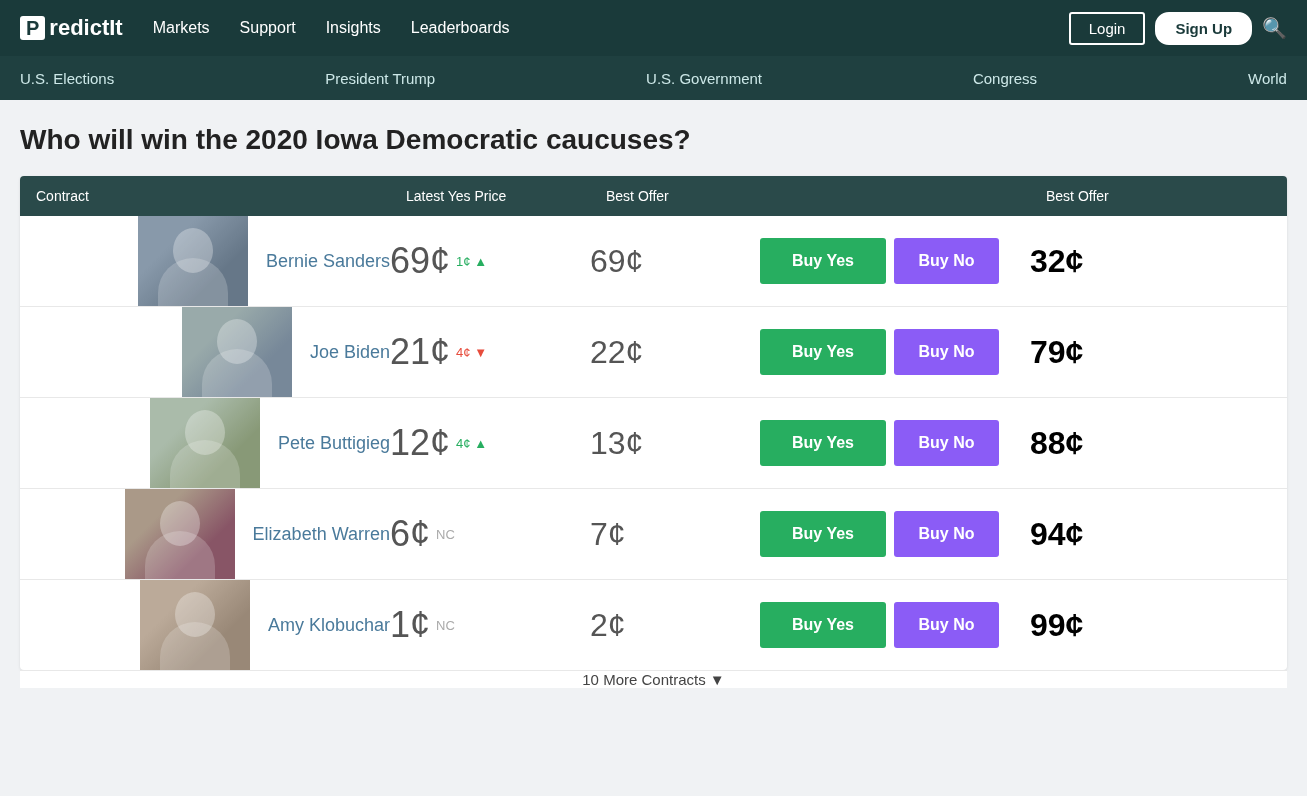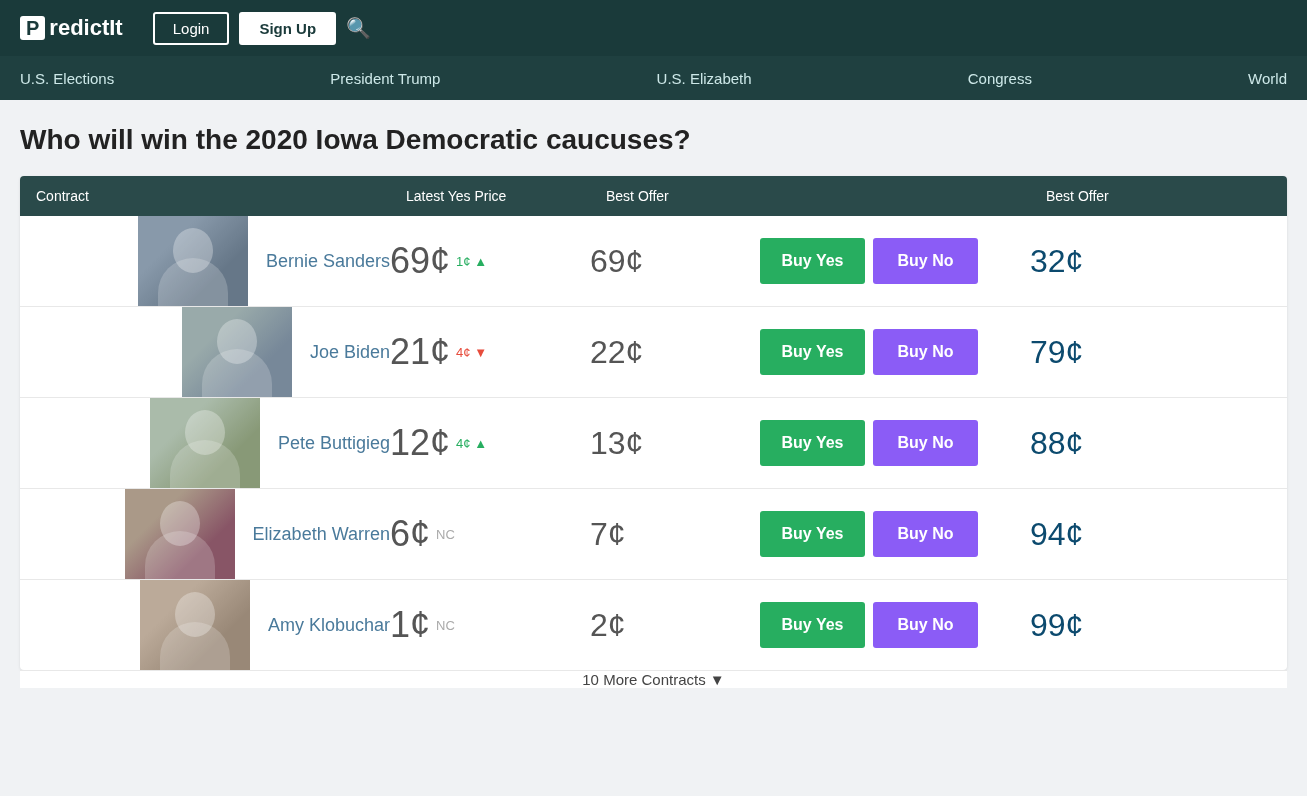--- a/index.html
+++ b/index.html
@@ -57,21 +57,21 @@
       cursor: pointer;
       border-radius: 3px;
     }
     .btn-signup {
       background: white;
       border: 2px solid white;
       color: #1a3a3a;
       padding: 6px 18px;
       font-size: 15px;
       cursor: pointer;
-      border-radius: 3px;
+      border-radius: 14px;
       font-weight: bold;
     }
     .search-icon-btn {
       background: none;
       border: none;
       cursor: pointer;
       color: white;
       font-size: 20px;
     }
 
@@ -191,21 +191,21 @@
     .buy-buttons {
       padding: 16px 10px;
       display: flex;
       gap: 8px;
       align-items: center;
     }
     .btn-buy-yes {
       background: #27ae60;
       color: white;
       border: none;
-      padding: 14px 11px;
+      padding: 14px 32px;
       font-size: 16px;
       font-weight: bold;
       cursor: pointer;
       border-radius: 3px;
       min-width: 105px;
       text-align: center;
     }
     .btn-buy-no {
       background: #8b5cf6;
       color: white;
@@ -213,22 +213,22 @@
       padding: 14px 22px;
       font-size: 16px;
       font-weight: bold;
       cursor: pointer;
       border-radius: 3px;
       min-width: 105px;
     }
 
     .no-price {
       font-size: 32px;
-      color: #0c4a6e;
-      font-weight: 400;
+      color: #000000;
+      font-weight: 700;
       padding: 16px;
       margin-left: 6px;
     }
 
     
     .more-contracts {
       background: white;
       text-align: center;
       padding: 0;
       font-size: 15px;
@@ -276,32 +276,38 @@
     }
   </style>
 </head>
 <body>
 
 <nav class="top-nav">
   <div class="logo">
     <span class="logo-box">P</span>
     <span class="logo-text">redictIt</span>
   </div>
+  <div class="nav-links">
+    <a class="nav-link" href="#">Markets</a>
+    <a class="nav-link" href="#">Support</a>
+    <a class="nav-link" href="#">Insights</a>
+    <a class="nav-link" href="#">Leaderboards</a>
+  </div>
   <div class="nav-actions">
     <button class="btn-login">Login</button>
     <button class="btn-signup">Sign Up</button>
     <button class="search-icon-btn">🔍</button>
   </div>
 </nav>
 
 <nav class="sub-nav">
   <div class="sub-nav-links">
     <a class="sub-nav-link" href="#">U.S. Elections</a>
     <a class="sub-nav-link" href="#">President Trump</a>
-    <a class="sub-nav-link" href="#">U.S. Elizabeth</a>
+    <a class="sub-nav-link" href="#">U.S. Government</a>
     <a class="sub-nav-link" href="#">Congress</a>
     <a class="sub-nav-link" href="#">World</a>
   </div>
 </nav>
 
 <div class="main-content">
   <h1 class="page-title">Who will win the 2020 Iowa Democratic caucuses?</h1>
 
   <table class="market-table">
     <thead class="table-header">

